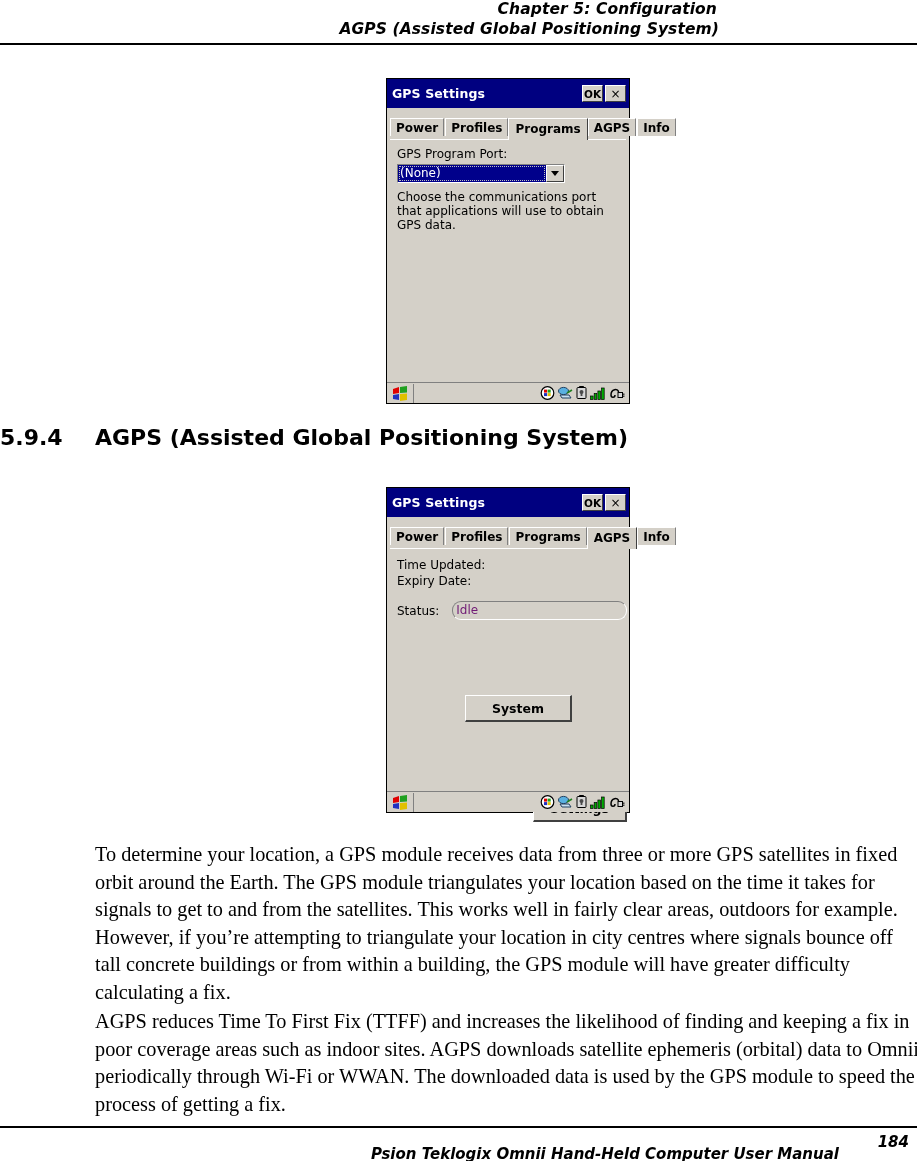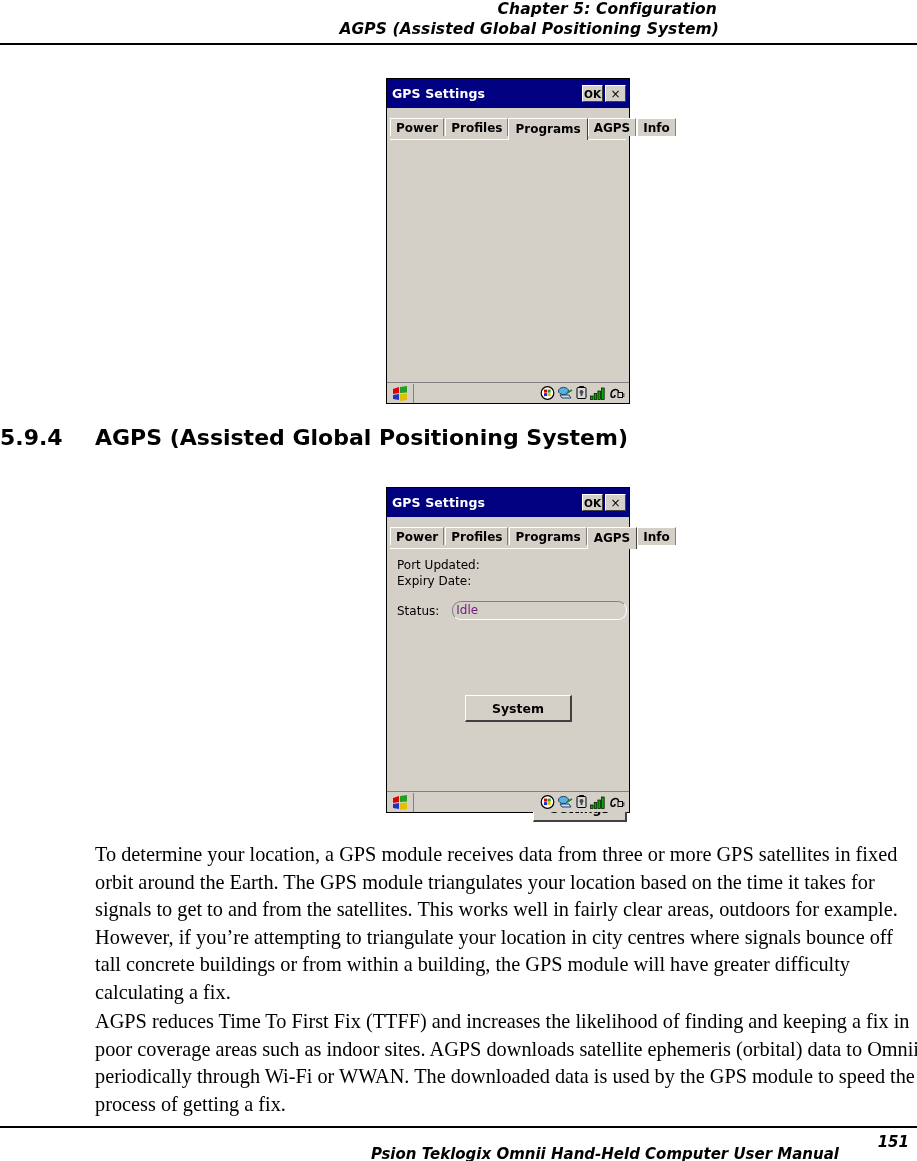--- a/index.html
+++ b/index.html
@@ -390,20 +390,32 @@
 
   <div class="tabstrip">
     <div class="tab">Power</div>
     <div class="tab">Profiles</div>
     <div class="tab active">Programs</div>
     <div class="tab">AGPS</div>
     <div class="tab">Info</div>
   </div>
   <div class="tab-body-sep"></div>
 
+  <div class="client">
+    <div class="field-label">GPS Program Port:</div>
+
+    <div class="combo-wrap">
+      <div class="combo-text">(None)</div>
+      <div class="combo-arrow">
+        <span class="arrow-glyph"></span>
+      </div>
+    </div>
+
+    <div class="helper-text">Choose the communications port that applications will use to obtain GPS data.</div>
+  </div>
 
   <div class="taskbar">
     <div class="start-btn">
       <svg width="17" height="15" viewBox="0 0 17 15">
         <polygon points="1,3 7,1 7,7 1,8" fill="#e00000"></polygon>
         <polygon points="8,1 15,0 15,6.5 8,7" fill="#20a020"></polygon>
         <polygon points="1,9 7,8 7,14 1,13" fill="#2030c0"></polygon>
         <polygon points="8,8 15,7.5 15,14 8,15" fill="#e0c000"></polygon>
       </svg>
     </div>
@@ -459,21 +471,21 @@
   <div class="tabstrip">
     <div class="tab">Power</div>
     <div class="tab">Profiles</div>
     <div class="tab">Programs</div>
     <div class="tab active">AGPS</div>
     <div class="tab">Info</div>
   </div>
   <div class="tab-body-sep"></div>
 
   <div class="client">
-    <div class="agps-row">Port Updated:</div>
+    <div class="agps-row">Time Updated:</div>
     <div class="agps-row">Expiry Date:</div>
 
     <div class="status-row">
       <span class="status-label">Status:</span>
       <span class="status-box">Idle</span>
     </div>
 
     <div class="btn btn-update">System</div>
     <div class="btn btn-settings">Settings</div>
   </div>
@@ -522,14 +534,14 @@
     </div>
   </div>
 </div>
 
 <p class="body-para para-1">To determine your location, a GPS module receives data from three or more GPS satellites in fixed orbit around the Earth. The GPS module triangulates your location based on the time it takes for signals to get to and from the satellites. This works well in fairly clear areas, outdoors for example. However, if you’re attempting to triangulate your location in city centres where signals bounce off tall concrete buildings or from within a building, the GPS module will have greater difficulty calculating a fix.</p>
 <p class="body-para para-2">AGPS reduces Time To First Fix (TTFF) and increases the likelihood of finding and keeping a fix in poor coverage areas such as indoor sites. AGPS downloads satellite ephemeris (orbital) data to Omnii periodically through Wi-Fi or WWAN. The downloaded data is used by the GPS module to speed the process of getting a fix.</p>
 
 <div class="footer-rule"></div>
 <div class="footer">
   <span class="footer-title">Psion Teklogix Omnii Hand-Held Computer User Manual</span>
-  <span class="footer-page">151</span>
+  <span class="footer-page">184</span>
 </div>
 
 </body></html>

